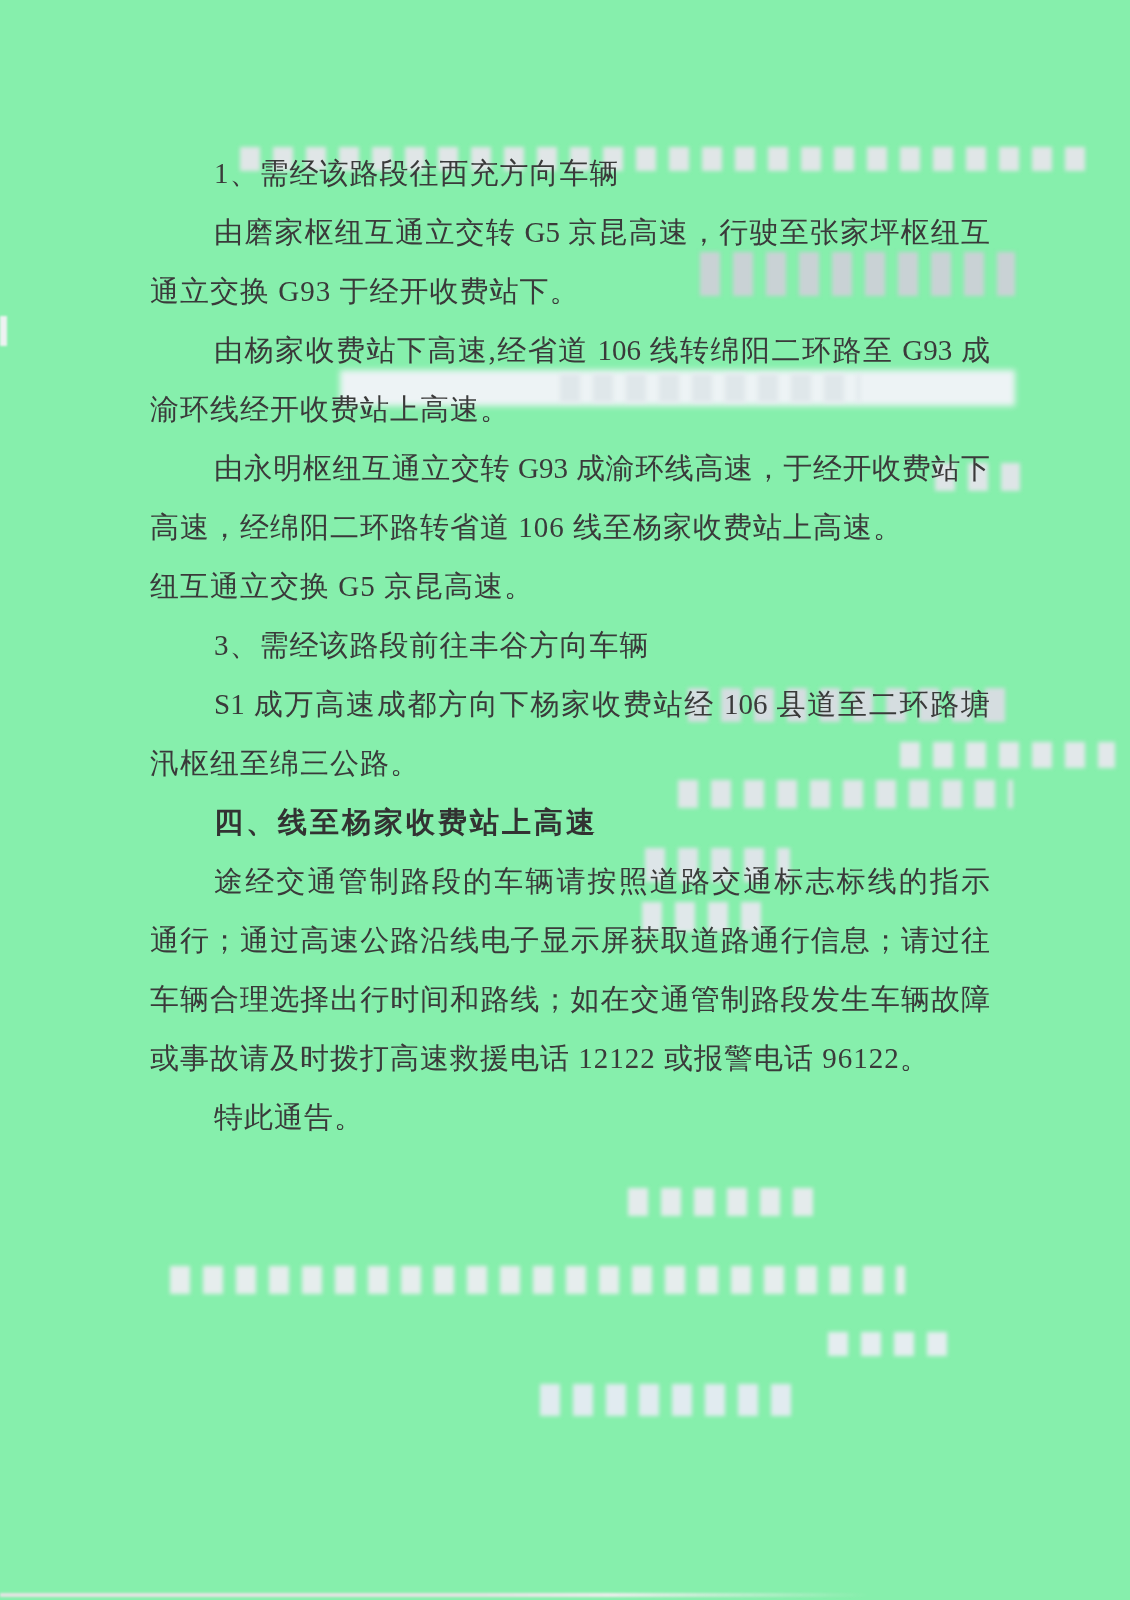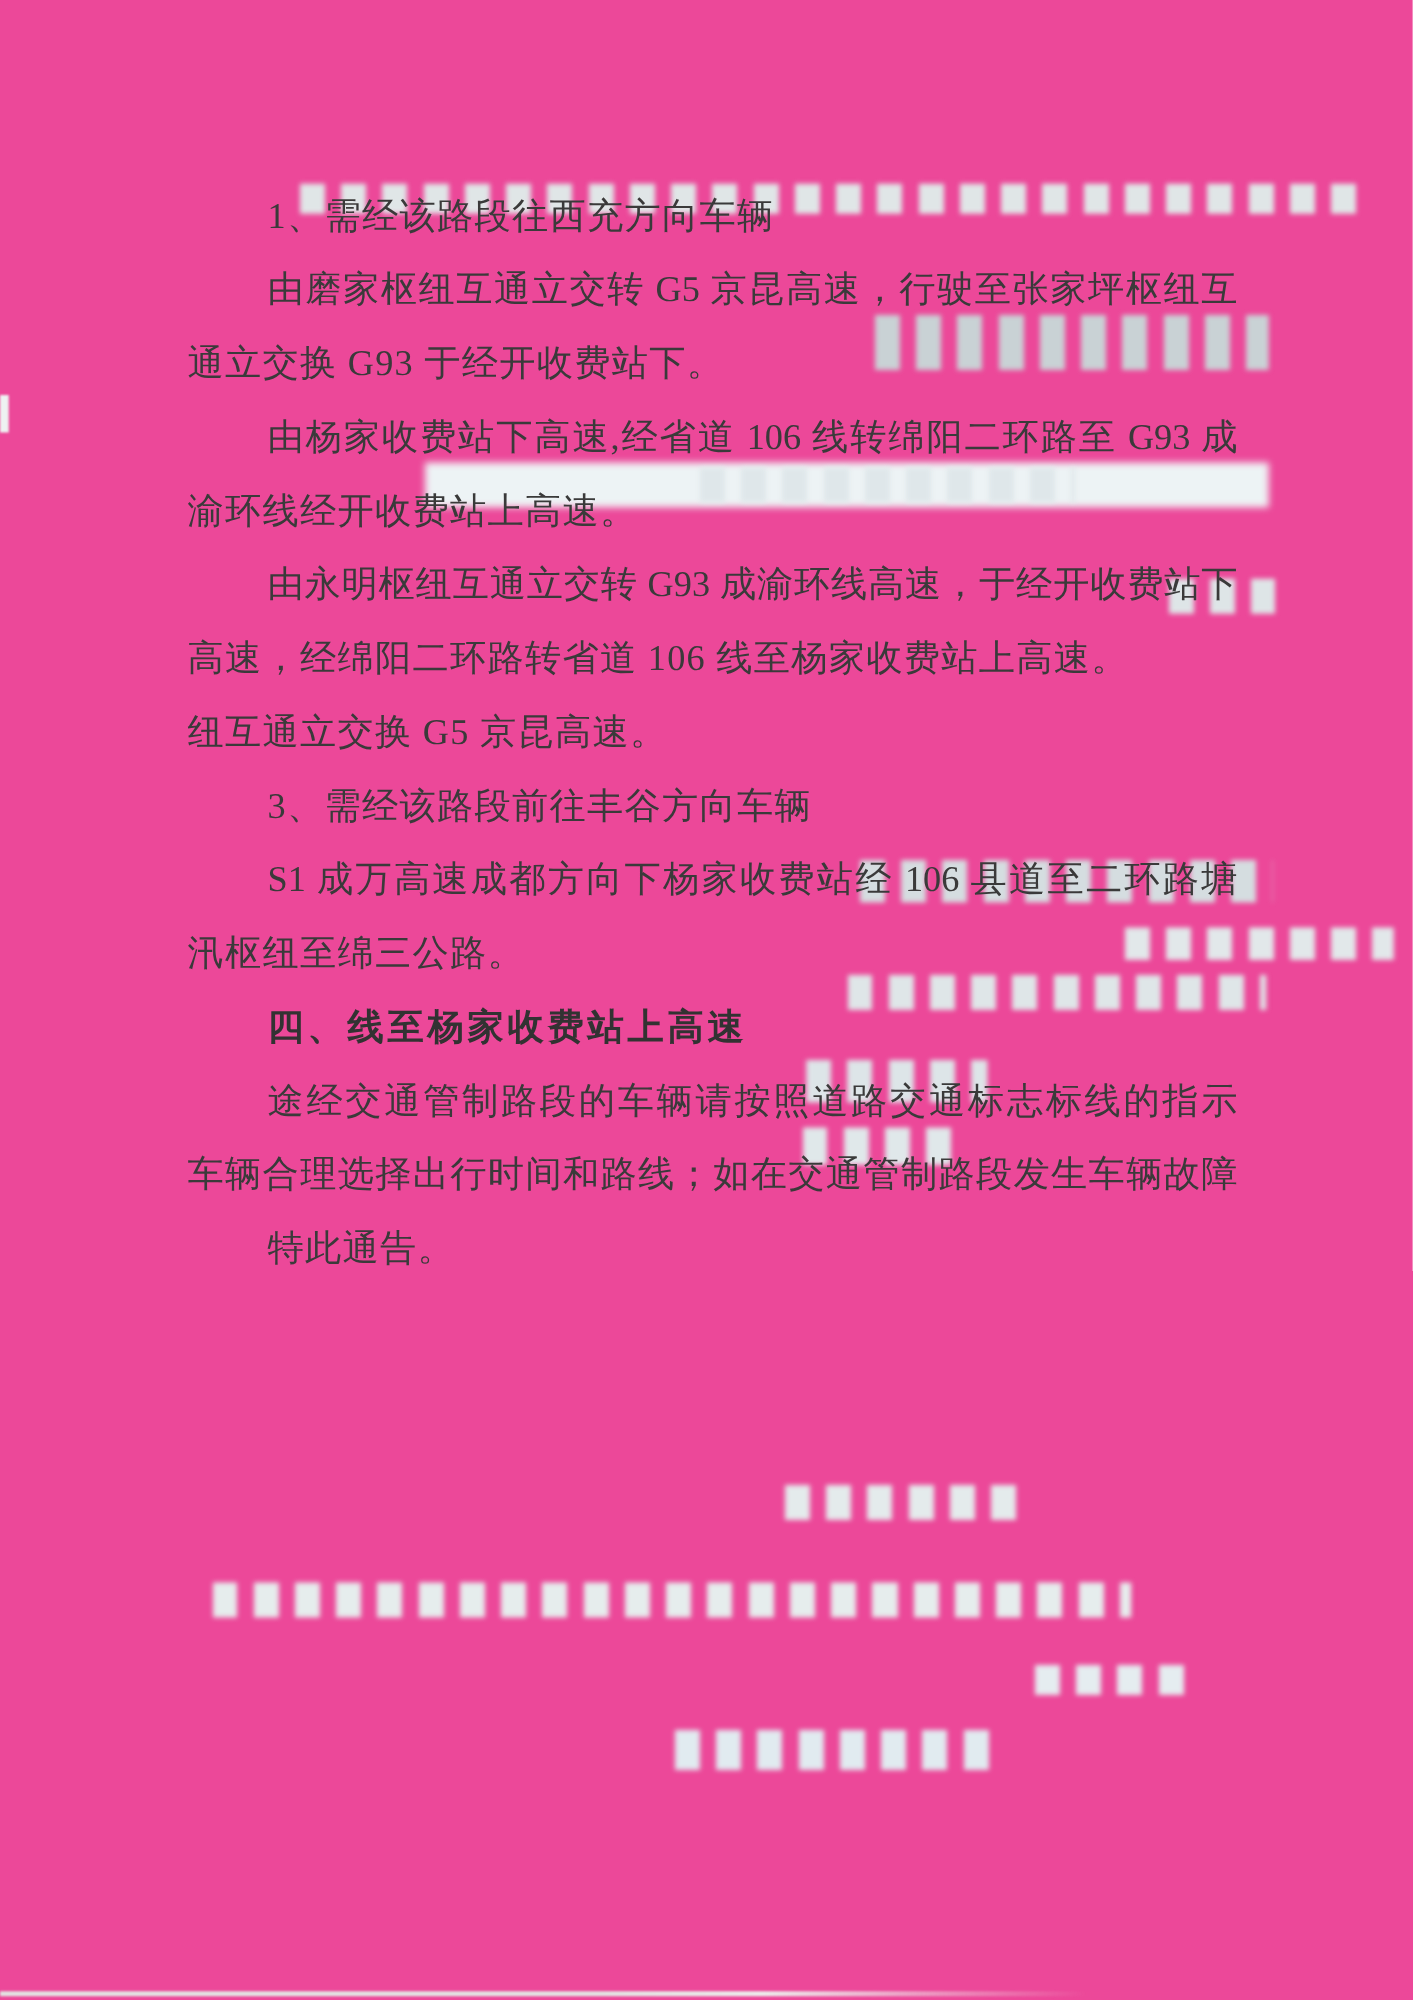--- a/index.html
+++ b/index.html
@@ -4,21 +4,21 @@
 <style>
   html,body{margin:0;padding:0;}
   body{
     width:1130px;height:1600px;
     background:#ffffff;
     font-family:"Liberation Serif", serif;
   }
   .page{
     position:relative;
     width:1130px;height:1600px;
-    background:#ec4899;
+    background:#86efac;
     overflow:hidden;
   }
   
   .textblock{
     position:absolute;
     left:150px; top:144px;
     width:840px;
     font-size:29px;
     line-height:59px;
     color:#3a3a3a;
@@ -98,17 +98,19 @@
       <div class="line indent fill">由杨家收费站下高速,经省道 106 线转绵阳二环路至 G93 成</div>
       <div class="line">渝环线经开收费站上高速。</div>
       <div class="line indent fill">由永明枢纽互通立交转 G93 成渝环线高速，于经开收费站下</div>
       <div class="line">高速，经绵阳二环路转省道 106 线至杨家收费站上高速。</div>
       <div class="line">纽互通立交换 G5 京昆高速。</div>
       <div class="line indent">3、需经该路段前往丰谷方向车辆</div>
       <div class="line indent fill">S1 成万高速成都方向下杨家收费站经 106 县道至二环路塘</div>
       <div class="line">汛枢纽至绵三公路。</div>
       <div class="line indent bold">四、线至杨家收费站上高速</div>
       <div class="line indent fill">途经交通管制路段的车辆请按照道路交通标志标线的指示</div>
+      <div class="line fill">通行；通过高速公路沿线电子显示屏获取道路通行信息；请过往</div>
       <div class="line fill">车辆合理选择出行时间和路线；如在交通管制路段发生车辆故障</div>
+      <div class="line">或事故请及时拨打高速救援电话 12122 或报警电话 96122。</div>
       <div class="line indent">特此通告。</div>
     </div>
 
 </div>
 
 </body></html>

